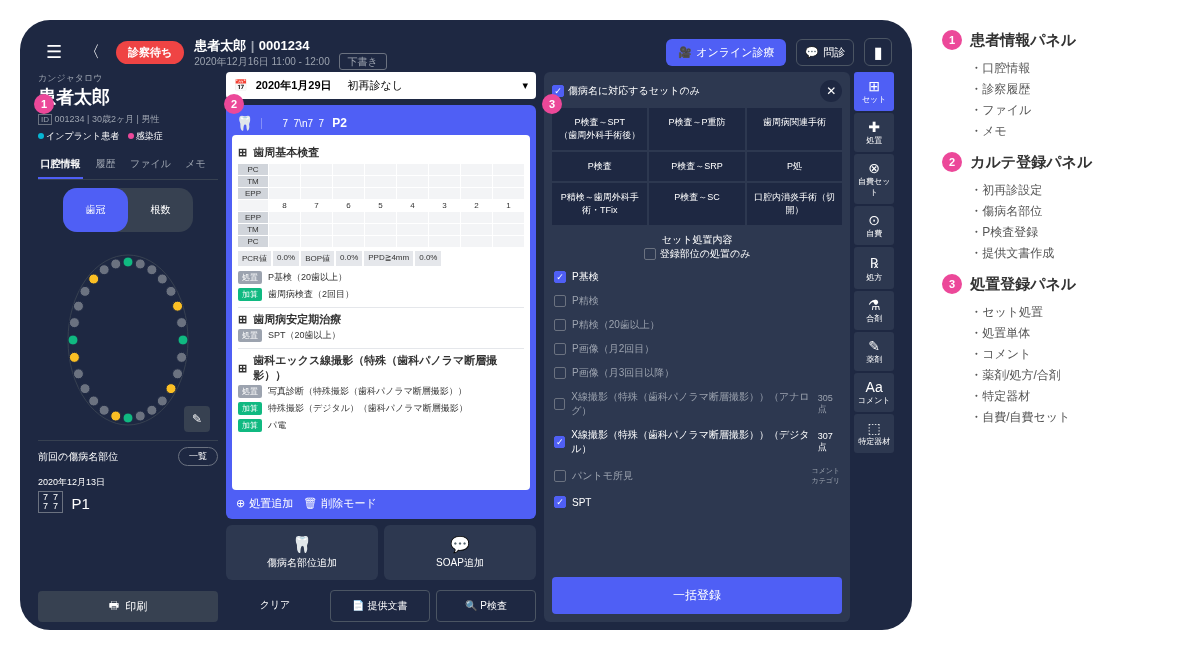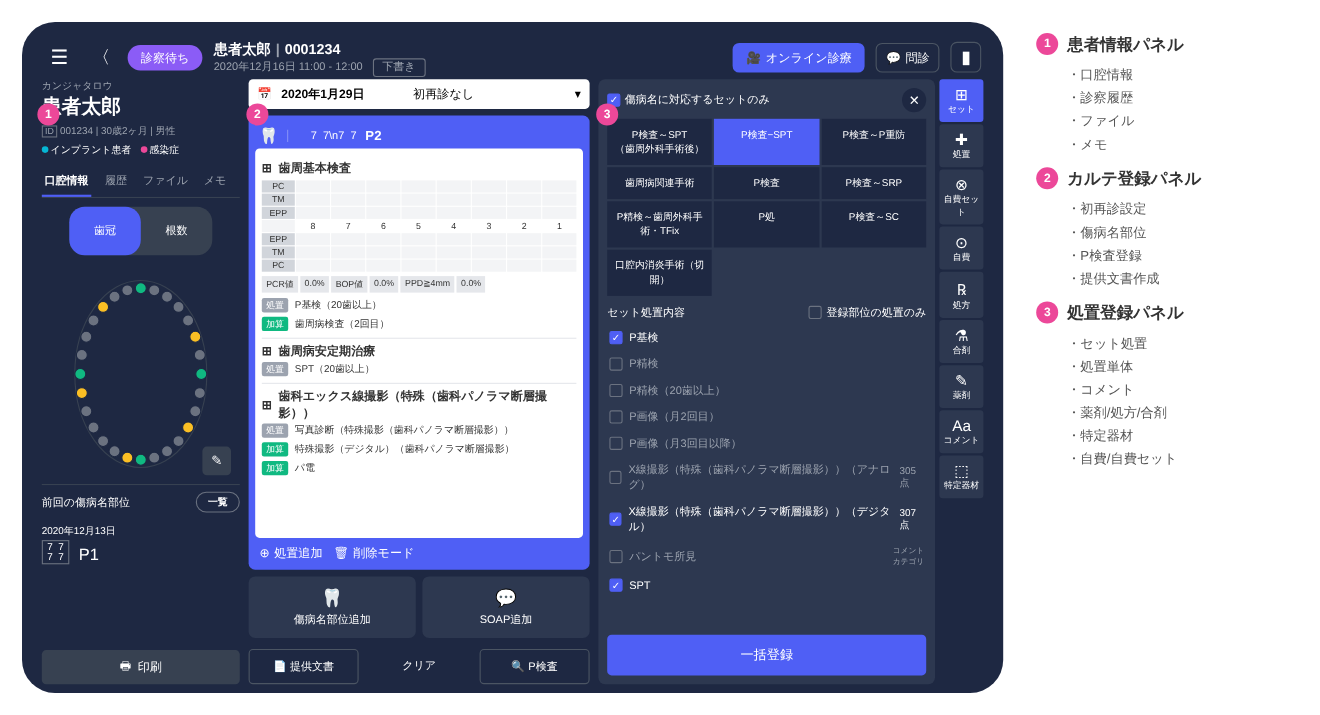--- a/index.html
+++ b/index.html
@@ -2,21 +2,21 @@
 <html><head>
 <meta charset="utf-8">
 <style>
 * { margin: 0; padding: 0; box-sizing: border-box; font-family: -apple-system, "Hiragino Sans", sans-serif; }
 body { background: #fff; display: flex; padding: 20px; gap: 30px; }
 .tablet { width: 900px; height: 610px; background: #1e2842; border-radius: 30px; padding: 12px; position: relative; overflow: hidden; color: #fff; }
 .topbar { display: flex; align-items: center; gap: 10px; padding: 2px 8px; height: 40px; }
 .icon-btn { width: 28px; height: 28px; display: flex; align-items: center; justify-content: center; border-radius: 4px; cursor: pointer; }
 .hamburger { font-size: 18px; }
 .back { font-size: 16px; }
-.status-pill { background: #8b5cf6; padding: 4px 12px; border-radius: 12px; font-size: 11px; }
+.status-pill { background: #ef4444; padding: 4px 12px; border-radius: 12px; font-size: 11px; font-weight: bold; }
 .pt-title { font-size: 13px; font-weight: 600; }
 .pt-sub { font-size: 10px; color: #9ca3af; }
 .draft-btn { border: 1px solid #6b7280; padding: 2px 8px; font-size: 10px; border-radius: 3px; margin-left: 6px; }
 .spacer { flex: 1; }
 .online-btn { background: #4f5ff5; padding: 6px 12px; border-radius: 6px; font-size: 11px; display: flex; align-items: center; gap: 4px; }
 .q-btn { border: 1px solid #4b5563; padding: 5px 8px; border-radius: 6px; font-size: 11px; display: flex; align-items: center; gap: 4px; }
 .main { display: flex; height: 550px; gap: 8px; padding: 0 6px; }
 .col1 { width: 180px; display: flex; flex-direction: column; }
 .kana { font-size: 9px; color: #9ca3af; }
 .name { font-size: 18px; font-weight: 600; margin-bottom: 4px; }
@@ -26,21 +26,21 @@
 .tabs1 { display: flex; font-size: 10px; border-bottom: 1px solid #374151; }
 .tab1 { flex: 1; text-align: center; padding: 6px 2px; color: #9ca3af; }
 .tab1.active { color: #fff; border-bottom: 2px solid #4f5ff5; font-weight: 600; }
 .seg { display: flex; background: #374151; border-radius: 14px; margin: 8px auto; width: 130px; font-size: 10px; }
 .seg > div { flex: 1; text-align: center; padding: 15px; }
 .seg .active { background: #4f5ff5; border-radius: 14px; }
 .odonto { height: 200px; position: relative; display:flex; align-items:center; justify-content:center; }
 .odonto svg { width: 150px; height: 190px; }
 .edit-fab { position: absolute; bottom: 8px; right: 8px; background: #374151; width: 26px; height: 26px; border-radius: 4px; display: flex; align-items: center; justify-content: center; font-size: 12px; }
 .prev-row { display: flex; justify-content: space-between; align-items: center; font-size: 10px; padding: 6px 0; border-top: 1px solid #374151; }
-.list-btn { border: 1px solid #6b7280; padding: 2px 10px; border-radius: 10px; font-size: 9px; font-weight: bold; }
+.list-btn { border: 1px solid #6b7280; padding: 2px 10px; border-radius: 10px; font-size: 9px; }
 .prev-item { font-size: 9px; padding: 4px 0; }
 .prev-code { border: 1px solid #6b7280; display: inline-block; padding: 1px 4px; margin-top: 2px; font-size: 9px; }
 .print-btn { background: #374151; padding: 6px; border-radius: 4px; font-size: 11px; display: flex; align-items: center; gap: 6px; margin-top: auto; justify-content: center; }
 .col2 { width: 310px; display: flex; flex-direction: column; gap: 6px; }
 .date-bar { background: #fff; color: #000; border-radius: 4px; padding: 6px 8px; font-size: 11px; display: flex; align-items: center; gap: 8px; }
 .card { background: #4f5ff5; border-radius: 6px; padding: 6px; flex: 1; display: flex; flex-direction: column; }
 .card-head { display: flex; align-items: center; gap: 8px; padding: 4px; font-size: 12px; }
 .tooth-icon { font-size: 14px; }
 .grid-box { background: #fff; color: #333; border-radius: 4px; flex: 1; padding: 6px; overflow: hidden; font-size: 10px; }
 .sec { border-bottom: 1px solid #e5e7eb; padding: 4px 0; }
@@ -63,21 +63,21 @@
 .col3 { flex: 1; display: flex; gap: 4px; }
 .panel3 { flex: 1; display: flex; flex-direction: column; background: #2d3850; border-radius: 6px; padding: 8px; }
 .p3-top { display: flex; justify-content: space-between; align-items: center; font-size: 10px; margin-bottom: 6px; }
 .chk { display: flex; align-items: center; gap: 4px; }
 .chk-box { width: 12px; height: 12px; border: 1px solid #6b7280; border-radius: 2px; display: inline-flex; align-items: center; justify-content: center; font-size: 9px; }
 .chk-box.on { background: #4f5ff5; border-color: #4f5ff5; }
 .close-x { width: 22px; height: 22px; background: #1e2842; border-radius: 50%; display: flex; align-items: center; justify-content: center; font-size: 12px; }
 .grid3 { display: grid; grid-template-columns: repeat(3,1fr); gap: 2px; font-size: 9px; }
 .grid3 > div { background: #1e2842; padding: 8px 4px; text-align: center; }
 .grid3 .sel { background: #4f5ff5; }
-.sub-head { display: flex; justify-content: space-between; font-size: 10px; margin: 8px 0 4px; align-items: center; }
+.sub-head { display: flex; justify-content: space-between; font-size: 10px; margin: 8px 0 4px; align-items: center; flex-direction: column; }
 .proc-list { flex: 1; overflow: auto; font-size: 10px; }
 .proc-item { display: flex; align-items: center; gap: 6px; padding: 5px 2px; color: #9ca3af; }
 .proc-item.on { color: #fff; }
 .pts { margin-left: auto; font-size: 9px; }
 .bulk { background: #4f5ff5; text-align: center; padding: 10px; border-radius: 4px; font-size: 12px; margin-top: 6px; }
 .side-icons { width: 40px; display: flex; flex-direction: column; gap: 2px; }
 .side-icons > div { background: #2d3850; padding: 6px 2px; text-align: center; font-size: 8px; border-radius: 3px; }
 .side-icons > div.sel { background: #4f5ff5; }
 .side-icons .ico { font-size: 14px; display: block; }
 .callout { position: absolute; width: 20px; height: 20px; background: #ec4899; border-radius: 50%; color: #fff; font-size: 11px; font-weight: 700; display: flex; align-items: center; justify-content: center; z-index: 10; }
@@ -185,21 +185,21 @@
       <div class="print-btn">
           <span>🖶</span>
           <span>印刷</span>
         </div>
     </div>
 
     <div class="col2">
       <div class="date-bar">
         <span>📅</span>
         <b>2020年1月29日</b>
-        <span style="margin-left:36px">初再診なし</span>
+        <span style="margin-left:8px">初再診なし</span>
         <span style="margin-left:auto">▾</span>
       </div>
       <div class="card">
         <div class="card-head">
           <span class="tooth-icon">🦷</span>
           <span style="border-left:1px solid rgba(255,255,255,.3);padding-left:20px;font-size:10px;white-space:pre">7  7\n7  7</span>
           <b>P2</b>
         </div>
         <div class="grid-box">
           <div class="sec">
@@ -329,45 +329,44 @@
               <span>🗑</span>
               <span>削除モード</span>
             </div>
         </div>
       </div>
       <div class="row-btns">
         <div class="dark-btn"><span class="ico">🦷</span><span>傷病名部位追加</span></div>
         <div class="dark-btn"><span class="ico">💬</span><span>SOAP追加</span></div>
       </div>
       <div class="foot-btns">
+        <div class="foot-btn" style="border:0">クリア</div>
         <div class="foot-btn"><span>📄</span> <span>提供文書</span></div>
-        <div class="foot-btn" style="border:0">クリア</div>
         <div class="foot-btn"><span>🔍</span> <span>P検査</span></div>
       </div>
     </div>
 
     <div class="col3">
       <div class="panel3">
         <div class="p3-top">
           <div class="chk">
               <span class="chk-box on">✓</span>
               <span>傷病名に対応するセットのみ</span>
             </div>
           <div class="close-x">✕</div>
         </div>
         <div class="grid3" id="grid3">
             <div class="" style="white-space:pre-line">P検査～SPT
 （歯周外科手術後）</div>
-            <div class="sel" style="white-space:pre-line">P検査−SPT</div>
             <div class="" style="white-space:pre-line">P検査～P重防</div>
             <div class="" style="white-space:pre-line">歯周病関連手術</div>
             <div class="" style="white-space:pre-line">P検査</div>
             <div class="" style="white-space:pre-line">P検査～SRP</div>
+            <div class="" style="white-space:pre-line">P処</div>
             <div class="" style="white-space:pre-line">P精検～歯周外科手術・TFix</div>
-            <div class="" style="white-space:pre-line">P処</div>
             <div class="" style="white-space:pre-line">P検査～SC</div>
             <div class="" style="white-space:pre-line">口腔内消炎手術（切開）</div>
           </div>
         <div class="sub-head">
           <span>セット処置内容</span>
           <div class="chk">
               <span class="chk-box"></span>
               <span>登録部位の処置のみ</span>
             </div>
         </div>

